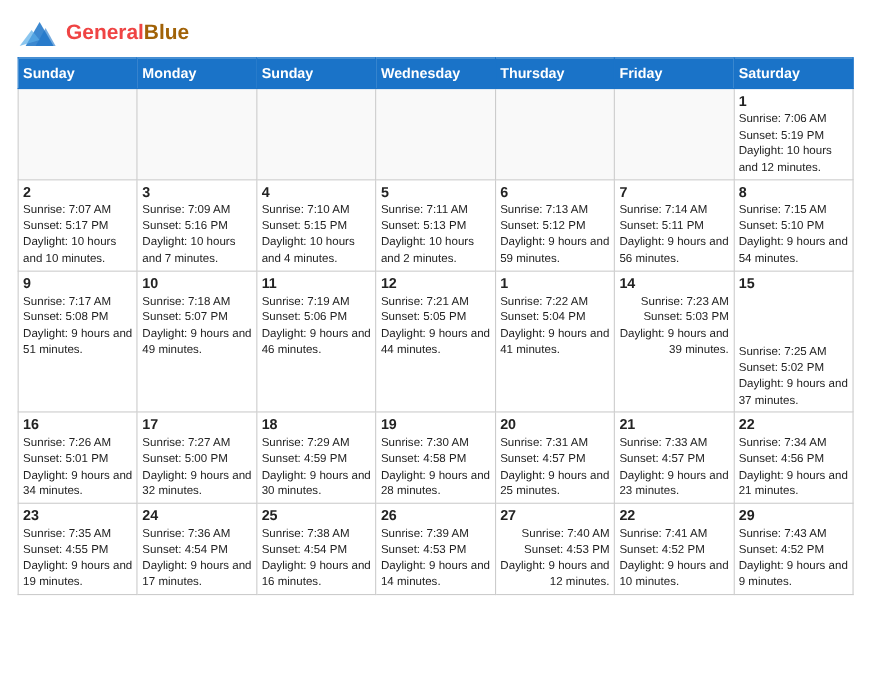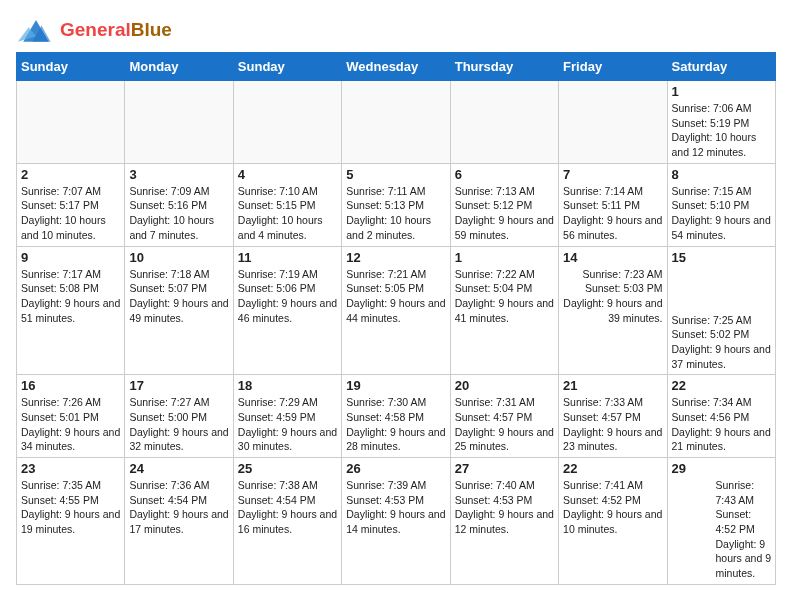--- a/index.html
+++ b/index.html
@@ -276,31 +276,31 @@
 Daylight: 9 hours and 16 minutes.</div>
         </td>
         <td>
           <span class="day-num">26</span>
           <div class="day-info" style="white-space: pre-line;">Sunrise: 7:39 AM
 Sunset: 4:53 PM
 Daylight: 9 hours and 14 minutes.</div>
         </td>
         <td>
           <span class="day-num">27</span>
-          <div class="day-info" style="white-space: pre-line;">Sunrise: 7:40 AM
+          <div class="day-info" style="white-space: pre-line; text-align: right;">Sunrise: 7:40 AM
 Sunset: 4:53 PM
 Daylight: 9 hours and 12 minutes.</div>
         </td>
         <td>
           <span class="day-num">22</span>
           <div class="day-info" style="white-space: pre-line;">Sunrise: 7:41 AM
 Sunset: 4:52 PM
 Daylight: 9 hours and 10 minutes.</div>
         </td>
         <td>
           <span class="day-num">29</span>
-          <div class="day-info" style="white-space: pre-line; margin-left: 44px;">Sunrise: 7:43 AM
+          <div class="day-info" style="white-space: pre-line;">Sunrise: 7:43 AM
 Sunset: 4:52 PM
 Daylight: 9 hours and 9 minutes.</div>
         </td>
       </tr>
     </tbody>
 </table>
 
 </body></html>

